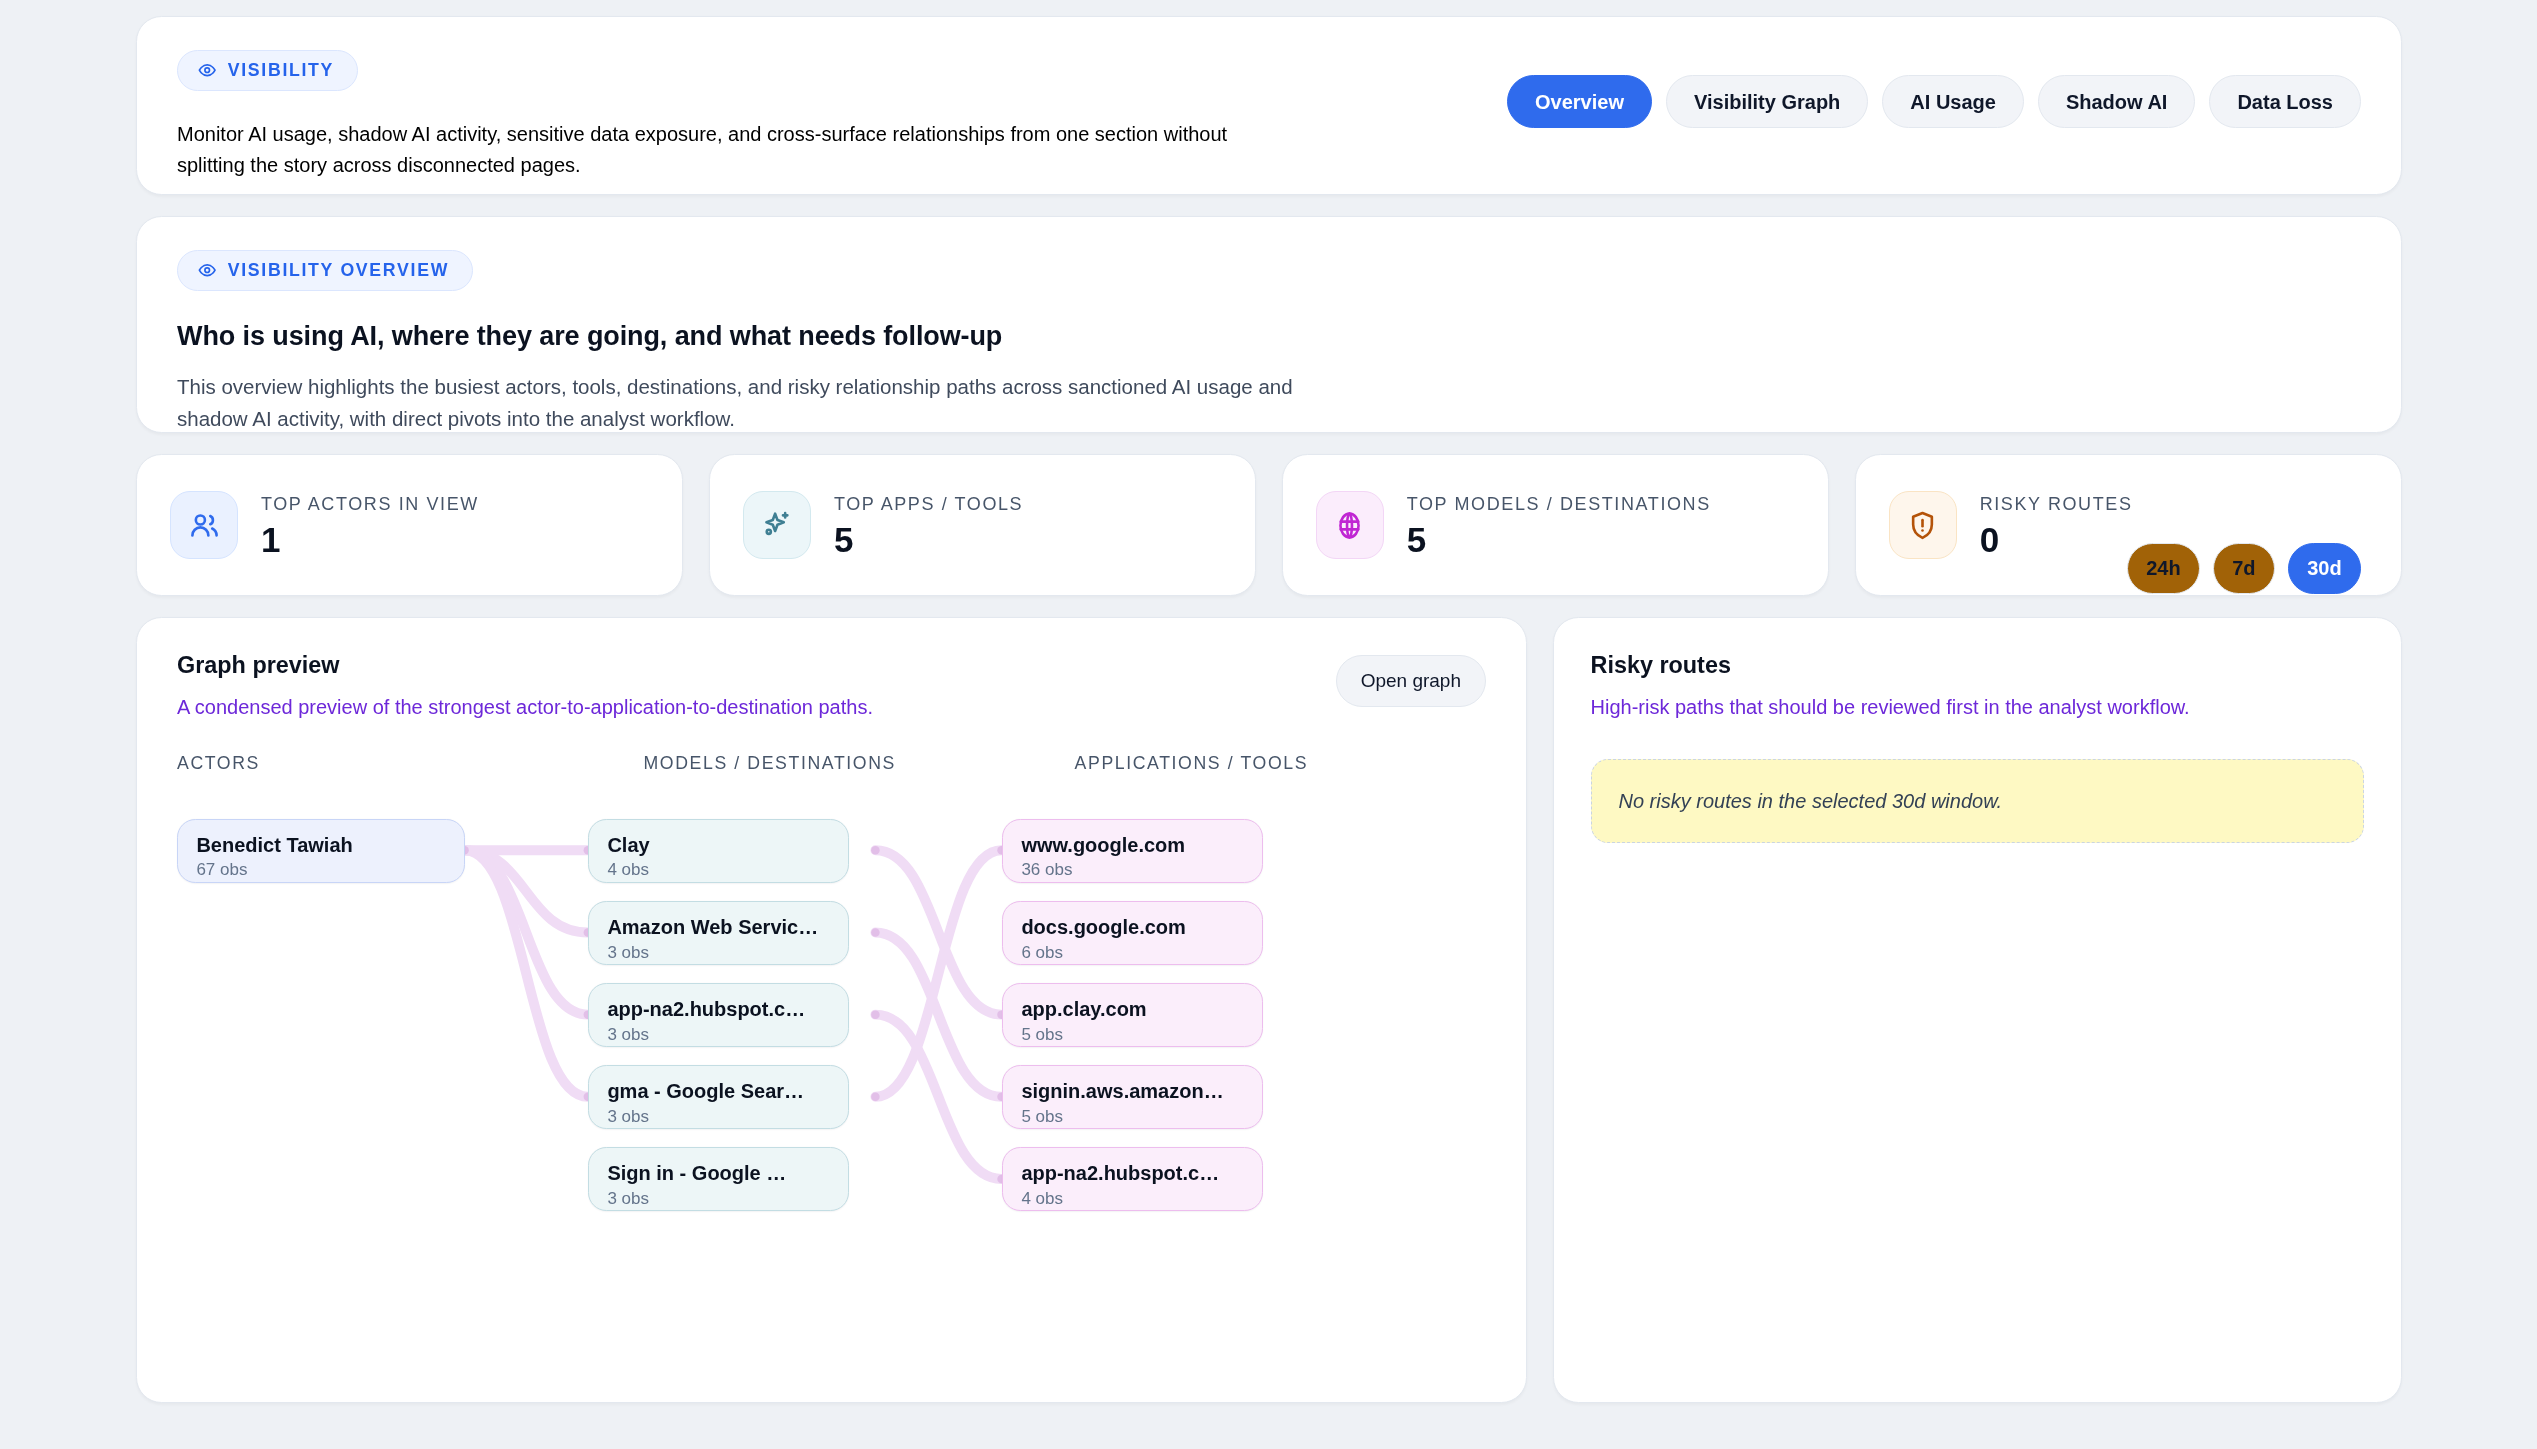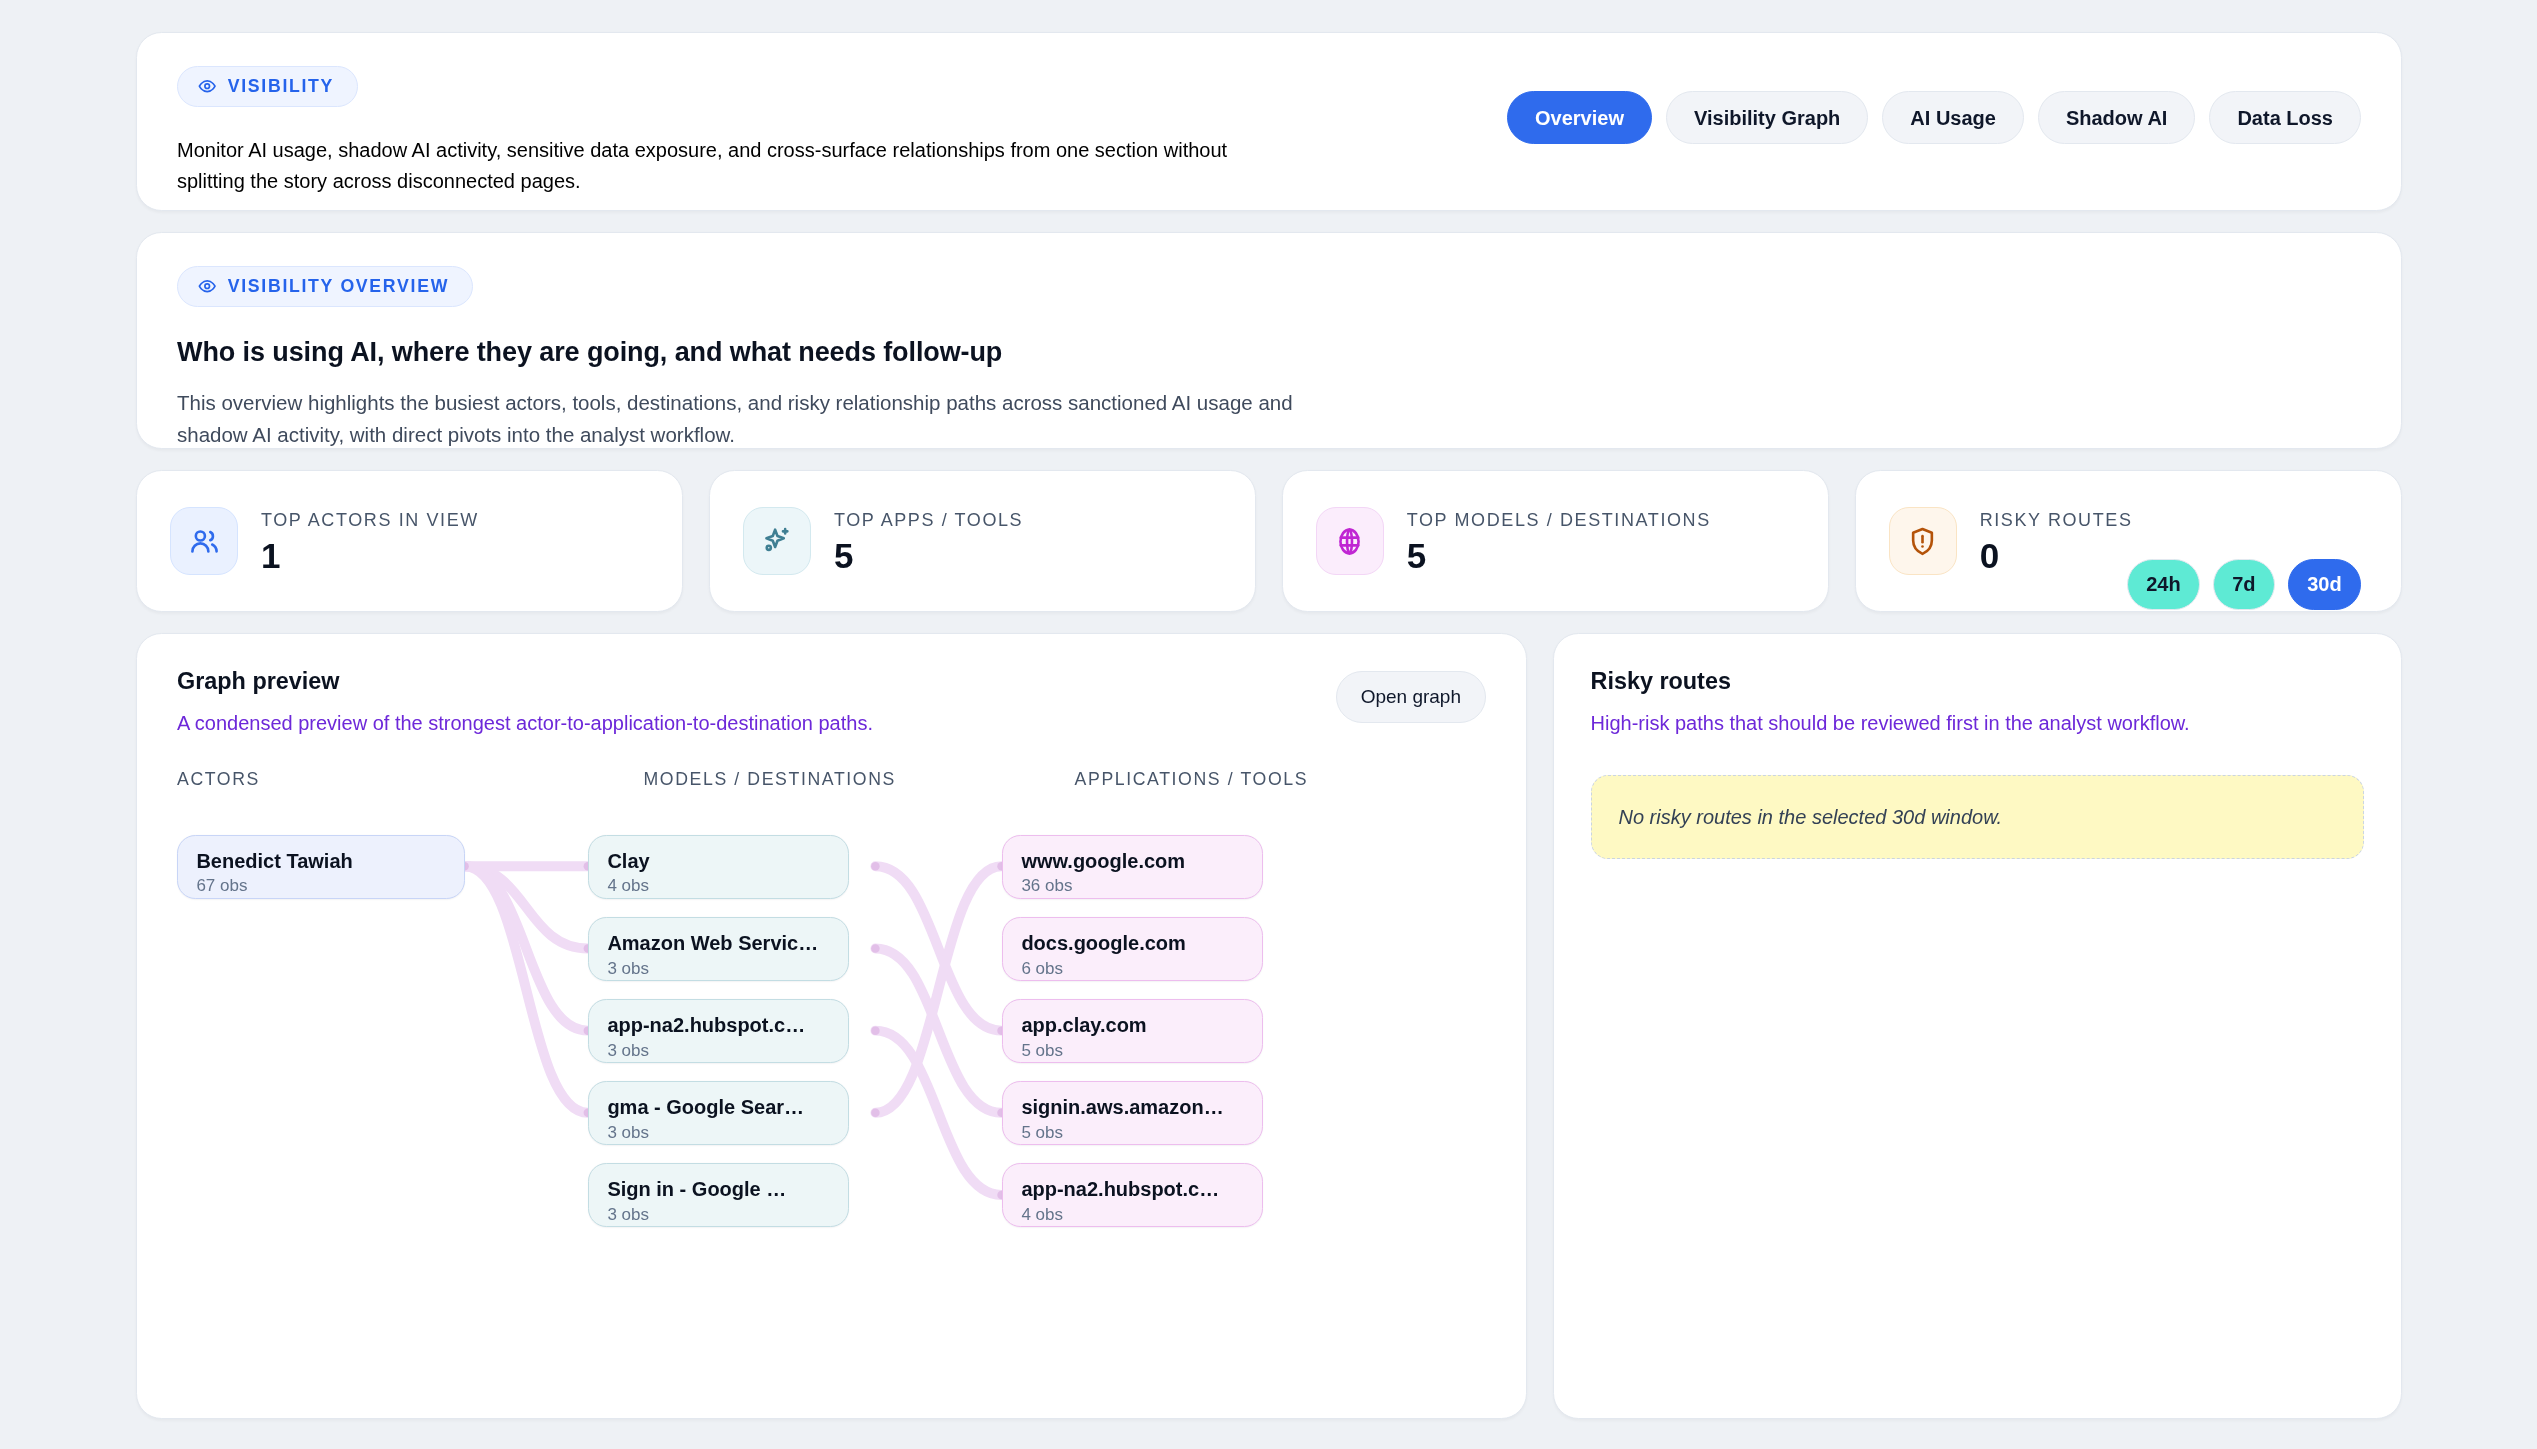--- a/index.html
+++ b/index.html
@@ -9,21 +9,21 @@
     height: 1449px;
     background: #eef1f5;
     font-family: "Liberation Sans", sans-serif;
     -webkit-font-smoothing: antialiased;
   }
 
   .page {
     width: 2538px;
     height: 1449px;
     position: relative;
-    padding: 32px 136px 0 136px;
+    padding: 16px 136px 0 136px;
   }
 
   
   .card {
     background: #ffffff;
     border: 1.4px solid #e3e8ef;
     border-radius: 25.5px;
     box-shadow: 0 1.4px 2.8px rgba(15,23,42,.035);
   }
 
@@ -105,21 +105,21 @@
     top: 326px;
     right: 40px;
     display: flex;
     gap: 12.8px;
   }
   .range {
     min-width: 62px;
     height: 51px;
     border-radius: 708px;
     border: 1.4px solid #e3e8ef;
-    background: #5eead4;
+    background: #a16207;
     color: #0f172a;
     font-size: 20px;
     font-weight: 600;
     display: flex;
     align-items: center;
     justify-content: center;
     padding: 0 18.4px;
     cursor: pointer;
   }
   .range.active { background: #2f6bed; border-color: #2f6bed; color: #fff; }

